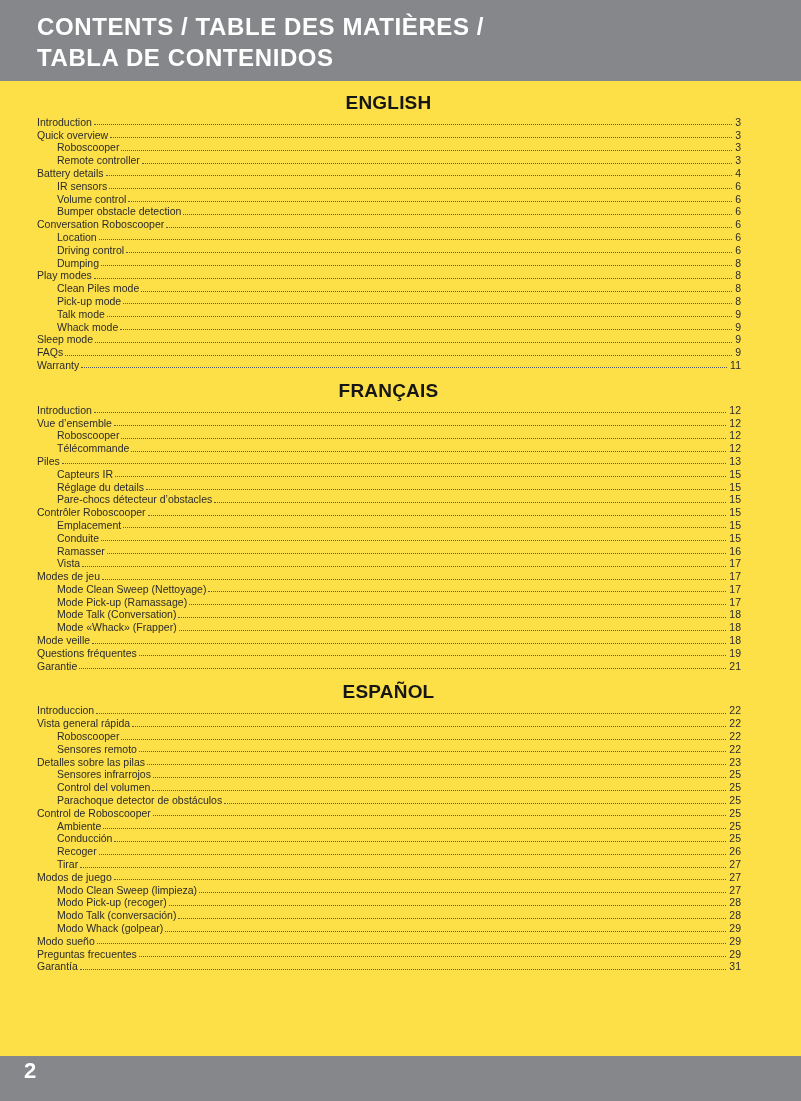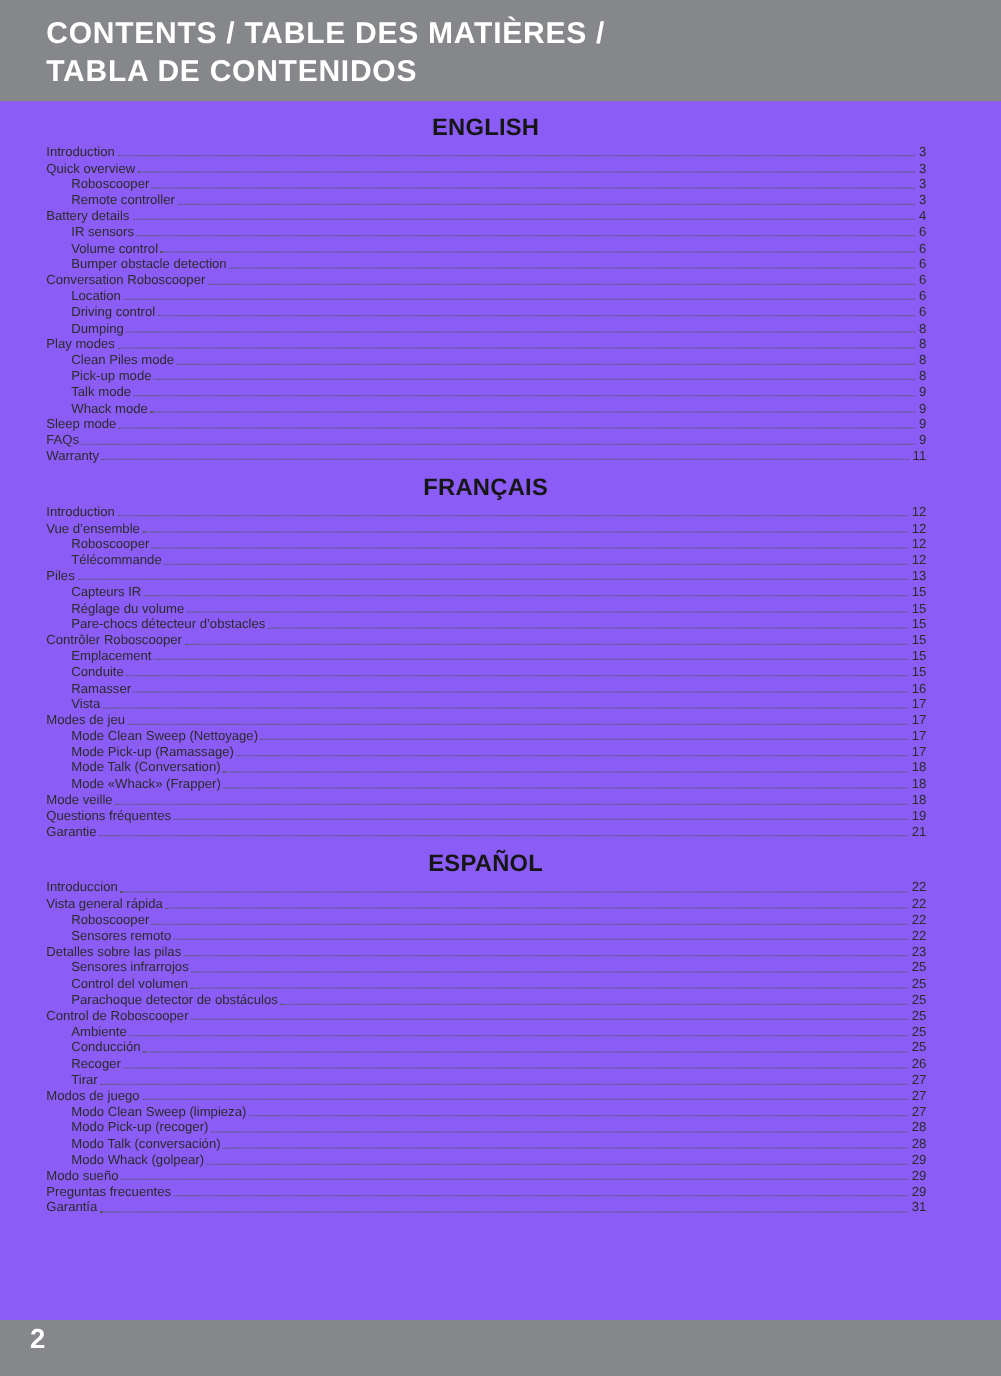--- a/index.html
+++ b/index.html
@@ -4,21 +4,21 @@
 <style>
   html, body {
     margin: 0;
     padding: 0;
     background: #ffffff;
   }
   .page {
     position: relative;
     width: 801px;
     height: 1101px;
-    background: #8b5cf6;
+    background: #fde047;
     font-family: "Liberation Sans", sans-serif;
     overflow: hidden;
   }
   
   .header-bar {
     position: absolute;
     top: 0; left: 0; right: 0;
     height: 81px;
     background: #85878a;
     color: #ffffff;
@@ -232,21 +232,21 @@
           <span class="label">Piles</span>
           <span class="leader"></span>
           <span class="pagenum">13</span>
         </div>
         <div class="toc-row indent-1">
           <span class="label">Capteurs IR</span>
           <span class="leader"></span>
           <span class="pagenum">15</span>
         </div>
         <div class="toc-row indent-1">
-          <span class="label">Réglage du volume</span>
+          <span class="label">Réglage du details</span>
           <span class="leader"></span>
           <span class="pagenum">15</span>
         </div>
         <div class="toc-row indent-1">
           <span class="label">Pare-chocs détecteur d’obstacles</span>
           <span class="leader"></span>
           <span class="pagenum">15</span>
         </div>
         <div class="toc-row indent-0">
           <span class="label">Contrôler Roboscooper</span>

